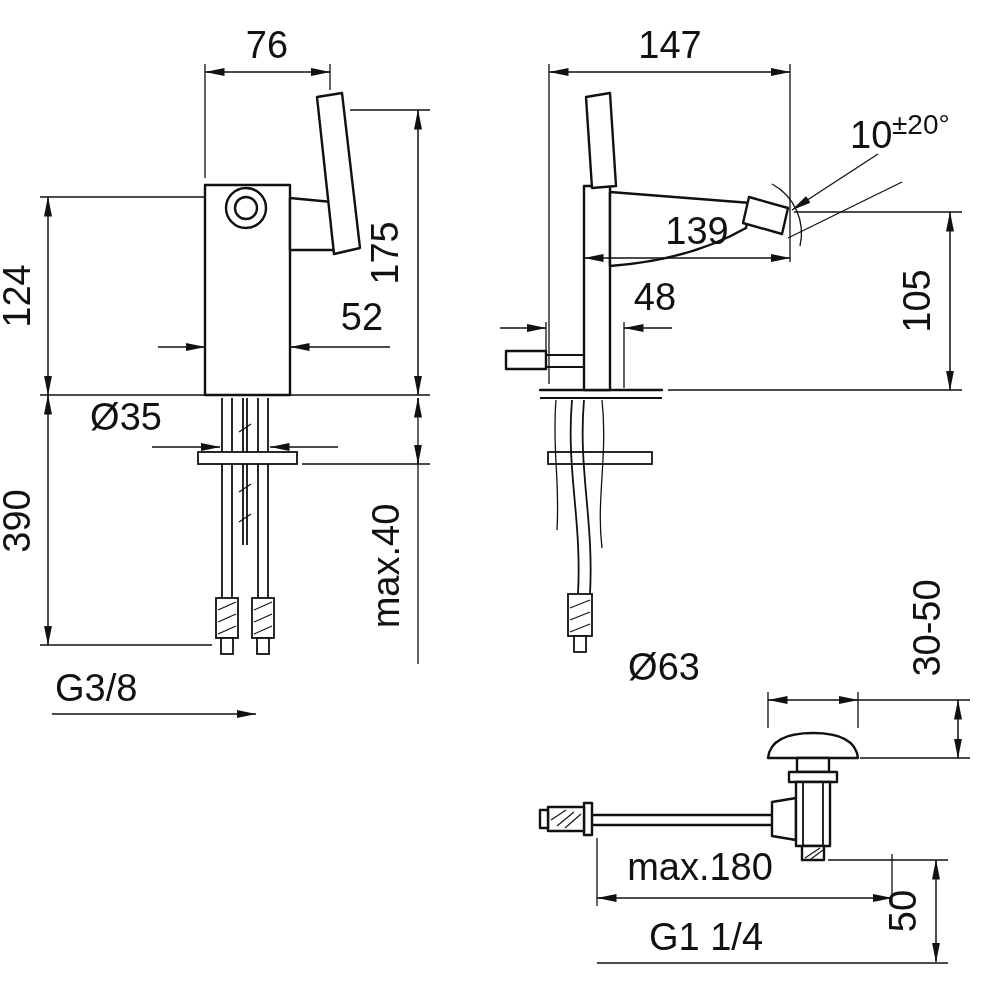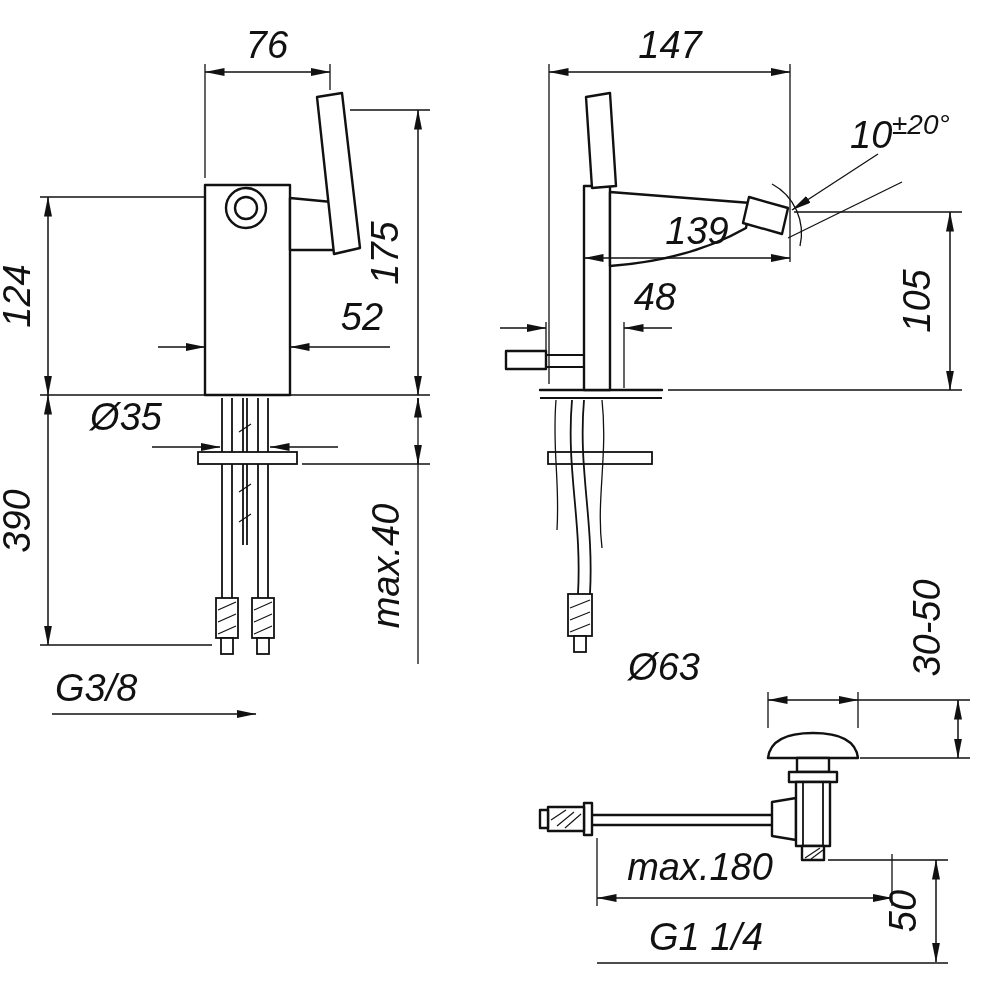--- a/index.html
+++ b/index.html
@@ -1,16 +1,16 @@
 <!DOCTYPE html>
 <html><head>
 <meta charset="utf-8">
 <style>
   html,body{margin:0;padding:0;background:#ffffff;}
-  .stage{width:1004px;height:1004px;background:#ffffff;position:relative;font-style:italic;}
+  .stage{width:1004px;height:1004px;background:#ffffff;position:relative;}
   svg text{font-family:"Liberation Sans", sans-serif;font-size:38px;fill:#111111;}
   svg text.small{font-size:28px;}
   .o  {stroke:#111111;stroke-width:2.4;fill:none;stroke-linejoin:round;stroke-linecap:round;}
   .of {stroke:#111111;stroke-width:2.4;fill:#ffffff;stroke-linejoin:round;}
   .tf {stroke:#111111;stroke-width:1.8;fill:#ffffff;}
   .t  {stroke:#111111;stroke-width:1.8;fill:none;}
   .d  {stroke:#111111;stroke-width:1.5;fill:none;}
   .e  {stroke:#111111;stroke-width:1.3;fill:none;}
   .h  {stroke:#111111;stroke-width:1.1;fill:none;}
 </style>

